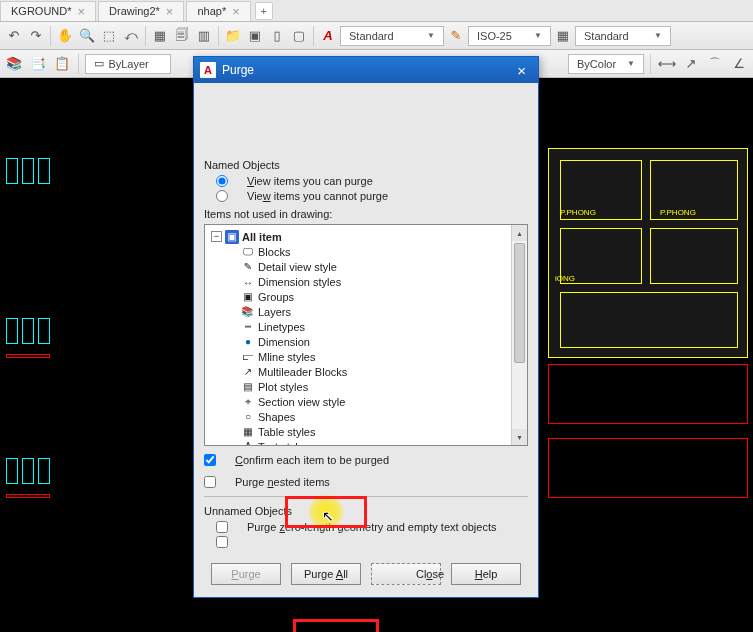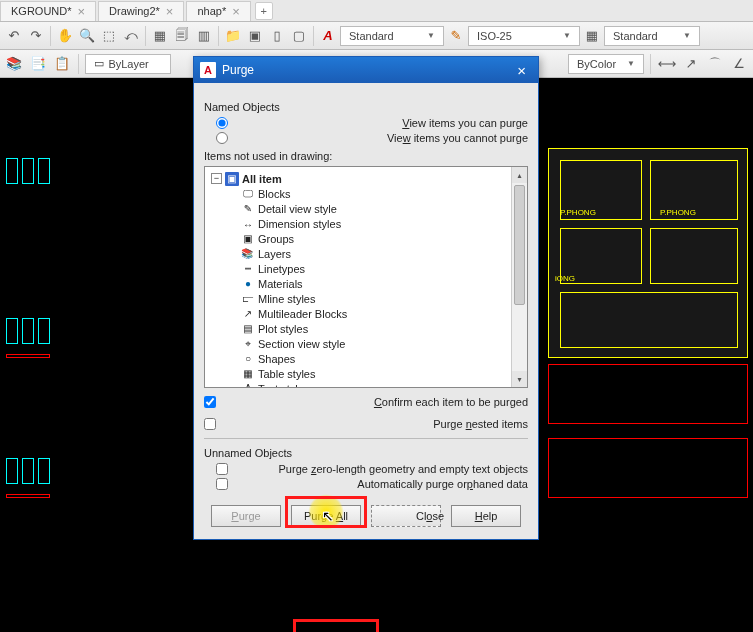--- a/index.html
+++ b/index.html
@@ -16,23 +16,23 @@
 .t-combo .drop { color: #666; font-size: 8px; }
 .canvas { position: absolute; top: 78px; left: 0; right: 0; bottom: 0; background: #000; }
 .draw-el { position: absolute; border: 1px solid; }
 .cyan { border-color: #0ff; }
 .yellow { border-color: #ff0; }
 .red { border-color: #f00; }
 .dialog { position: absolute; left: 193px; top: 56px; width: 346px; background: #e8e8e8; border: 1px solid #1a5cb5; box-shadow: 2px 2px 8px rgba(0,0,0,.3); }
 .dlg-title { height: 26px; background: linear-gradient(#2178d6,#1a5cb5); color: #fff; display: flex; align-items: center; padding: 0 6px; font-size: 12px; }
 .dlg-title .a-logo { width: 16px; height: 16px; background: #fff; color: #d0021b; font-weight: bold; display: flex; align-items: center; justify-content: center; margin-right: 6px; font-size: 11px; border-radius: 1px; }
 .dlg-title .dlg-close { margin-left: auto; color: #fff; font-size: 15px; padding: 0 6px; }
-.dlg-body { padding: 12px 10px 4px 10px; font-size: 11px; color: #222; }
+.dlg-body { padding: 26px 10px 4px 10px; font-size: 11px; color: #222; margin-top: 44px; }
 .section-label { margin: 6px 0 4px 0; }
-.radio-row, .check-row { display: flex; align-items: center; gap: 19px; margin: 3px 0 3px 12px; justify-content: space-between; }
+.radio-row, .check-row { display: flex; align-items: center; gap: 19px; margin: 3px 0 3px 12px; }
 .radio-row input, .check-row input { margin: 0; width: 12px; height: 12px; }
 .tree-box { background: #fff; border: 1px solid #888; height: 222px; margin: 3px 0 8px 0; position: relative; overflow: hidden; }
 .tree-inner { position: absolute; inset: 0; padding: 4px 2px; overflow-y: auto; }
 .tree-row { display: flex; align-items: center; gap: 3px; height: 15px; font-size: 11px; white-space: nowrap; }
 .indent0 { padding-left: 4px; }
 .indent1 { padding-left: 34px; }
 .tree-ico { width: 14px; height: 14px; display: inline-flex; align-items: center; justify-content: center; font-size: 10px; }
 .expander { width: 11px; height: 11px; border: 1px solid #888; display: inline-flex; align-items: center; justify-content: center; font-size: 9px; line-height: 1; background: #fff; }
 .bold { font-weight: bold; }
 .divider { height: 1px; background: #bbb; margin: 8px 0; }
@@ -86,21 +86,21 @@
   <span class="t-ico">▣</span>
   <span class="t-ico">▯</span>
   <span class="t-ico">▢</span>
   <span class="t-sep"></span>
   <span class="t-ico" style="color:#c00;font-style:italic;font-weight:bold">A</span>
   <div class="t-combo" style="width:104px">
     <span>Standard</span>
     <span class="drop" style="margin-left:auto">▼</span>
   </div>
   <span class="t-ico" style="color:#c60">✎</span>
-  <div class="t-combo" style="width:112px">
+  <div class="t-combo" style="width:83px">
     <span>ISO-25</span>
     <span class="drop" style="margin-left:auto">▼</span>
   </div>
   <span class="t-ico">▦</span>
   <div class="t-combo" style="width:96px">
     <span>Standard</span>
     <span class="drop" style="margin-left:auto">▼</span>
   </div>
 </div>
 
@@ -197,21 +197,21 @@
         <div class="tree-row indent1">
             <span class="tree-ico" style="color:#c93">📚</span>
             <span>Layers</span>
           </div>
         <div class="tree-row indent1">
             <span class="tree-ico">┅</span>
             <span>Linetypes</span>
           </div>
         <div class="tree-row indent1">
             <span class="tree-ico" style="color:#06a">●</span>
-            <span>Materials</span>
+            <span>Dimension</span>
           </div>
         <div class="tree-row indent1">
             <span class="tree-ico">⫍</span>
             <span>Mline styles</span>
           </div>
         <div class="tree-row indent1">
             <span class="tree-ico">↗</span>
             <span>Multileader Blocks</span>
           </div>
         <div class="tree-row indent1">
@@ -253,21 +253,20 @@
 
     <div class="divider"></div>
 
     <div class="section-label" style="margin-left:0">Unnamed Objects</div>
     <label class="check-row">
       <input type="checkbox" style="">
       <span>Purge <span class="under">z</span>ero-length geometry and empty text objects</span>
     </label>
     <label class="check-row">
       <input type="checkbox" style="">
-      <span>Automatically purge or<span class="under">p</span>haned data</span>
     </label>
   </div>
 
   <div class="btn-row">
     <div class="btn disabled">
         <span><span class="under">P</span>urge</span>
       </div>
     <div class="btn">
         <span>Purge <span class="under">A</span>ll</span>
       </div>

